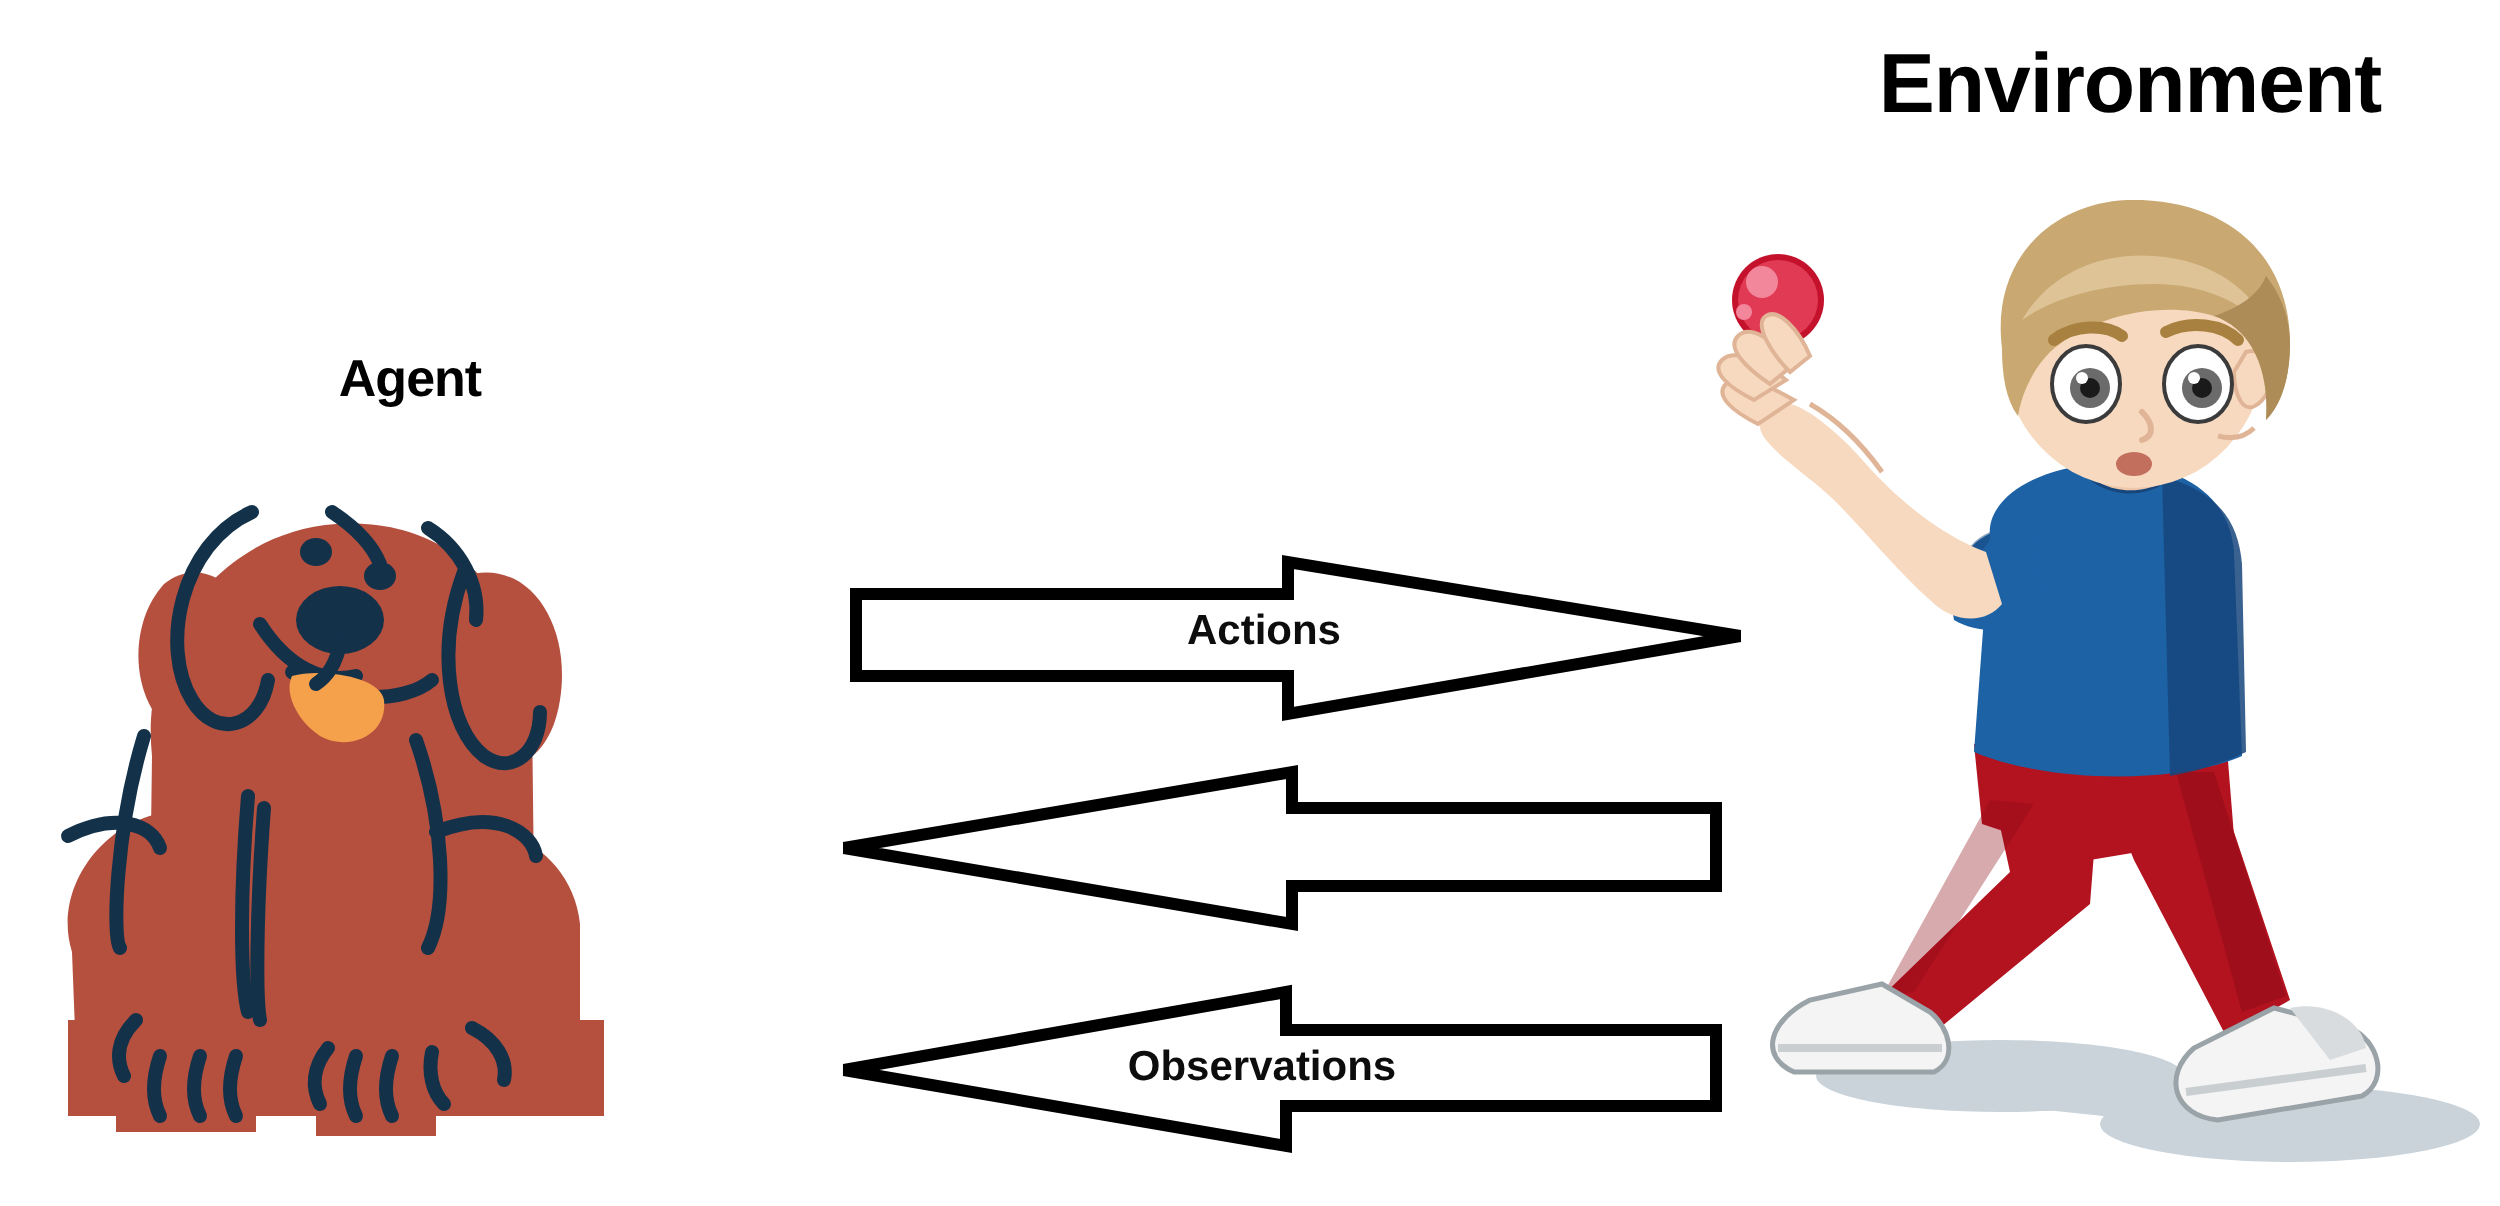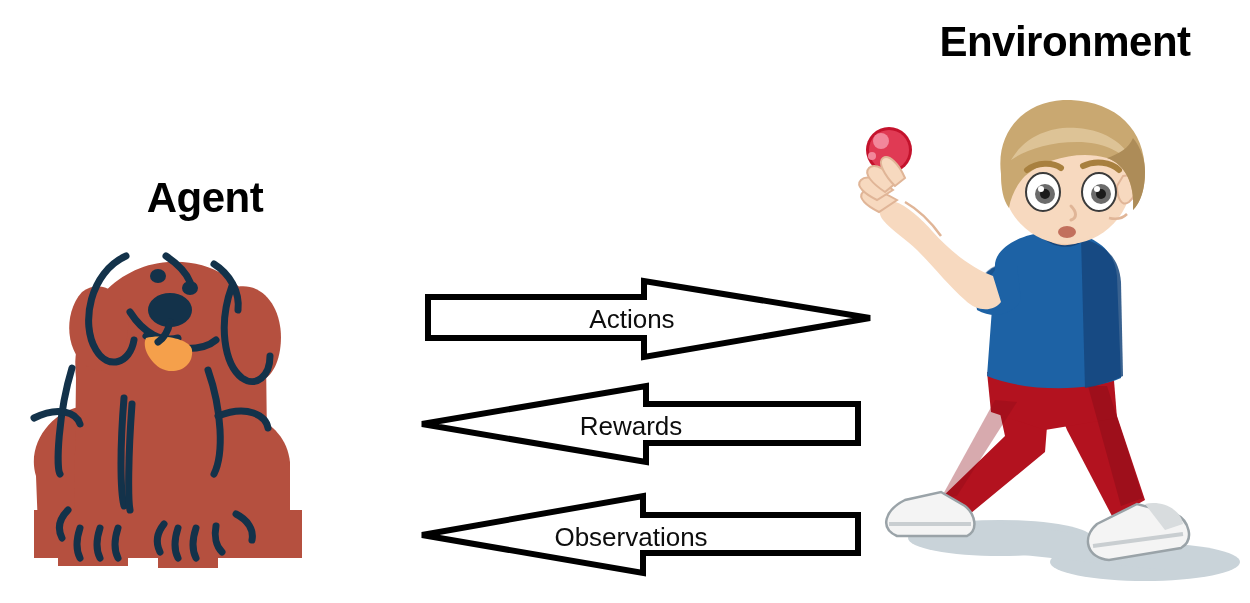--- a/index.html
+++ b/index.html
@@ -24,41 +24,41 @@
     font-weight: bold;
     color: #000000;
     white-space: nowrap;
     letter-spacing: -0.5px;
   }
   #agent-title {
     left: 0;
     top: 174px;
     width: 410px;
     text-align: center;
-    font-size: 42px;
+    font-size: 26px;
   }
   #environment-title {
     left: 860px;
     top: 18px;
     width: 410px;
     text-align: center;
     font-size: 42px;
   }
 
   
   .arrow-wrap {
     position: absolute;
   }
   .arrow-wrap svg {
     display: block;
   }
   .arrow-label {
     position: absolute;
-    font-weight: normal;
-    font-size: 26px;
+    font-weight: bold;
+    font-size: 21px;
     color: #0d0d0d;
     white-space: nowrap;
     text-align: center;
   }
   #actions-arrow { left: 420px; top: 272px; }
   #rewards-arrow { left: 414px; top: 380px; }
   #observations-arrow { left: 414px; top: 490px; }
 
   #actions-label { left: 512px; top: 304px; width: 240px; }
   #rewards-label { left: 511px; top: 411px; width: 240px; }
@@ -162,21 +162,20 @@
       <path d="M8 25 L224 25 L224 9 L450 46 L224 85 L224 66 L8 66 Z" fill="#ffffff" stroke="#000000" stroke-width="6" stroke-linejoin="miter"></path>
     </svg>
   </div>
   <div class="arrow-label" id="actions-label">Actions</div>
 
   <div class="arrow-wrap" id="rewards-arrow">
     <svg width="460" height="100" viewBox="0 0 460 100" xmlns="http://www.w3.org/2000/svg">
       <path d="M444 24 L232 24 L232 6 L8 44 L232 82 L232 63 L444 63 Z" fill="#ffffff" stroke="#000000" stroke-width="6" stroke-linejoin="miter"></path>
     </svg>
   </div>
-  <div class="arrow-label" id="rewards-label">Rewards</div>
 
   <div class="arrow-wrap" id="observations-arrow">
     <svg width="460" height="100" viewBox="0 0 460 100" xmlns="http://www.w3.org/2000/svg">
       <path d="M444 25 L229 25 L229 6 L8 45 L229 83 L229 63 L444 63 Z" fill="#ffffff" stroke="#000000" stroke-width="6" stroke-linejoin="miter"></path>
     </svg>
   </div>
   <div class="arrow-label" id="observations-label">Observations</div>
 
   <div class="ill" id="boy-illustration">
     <svg width="400" height="495" viewBox="0 0 400 495" xmlns="http://www.w3.org/2000/svg">

